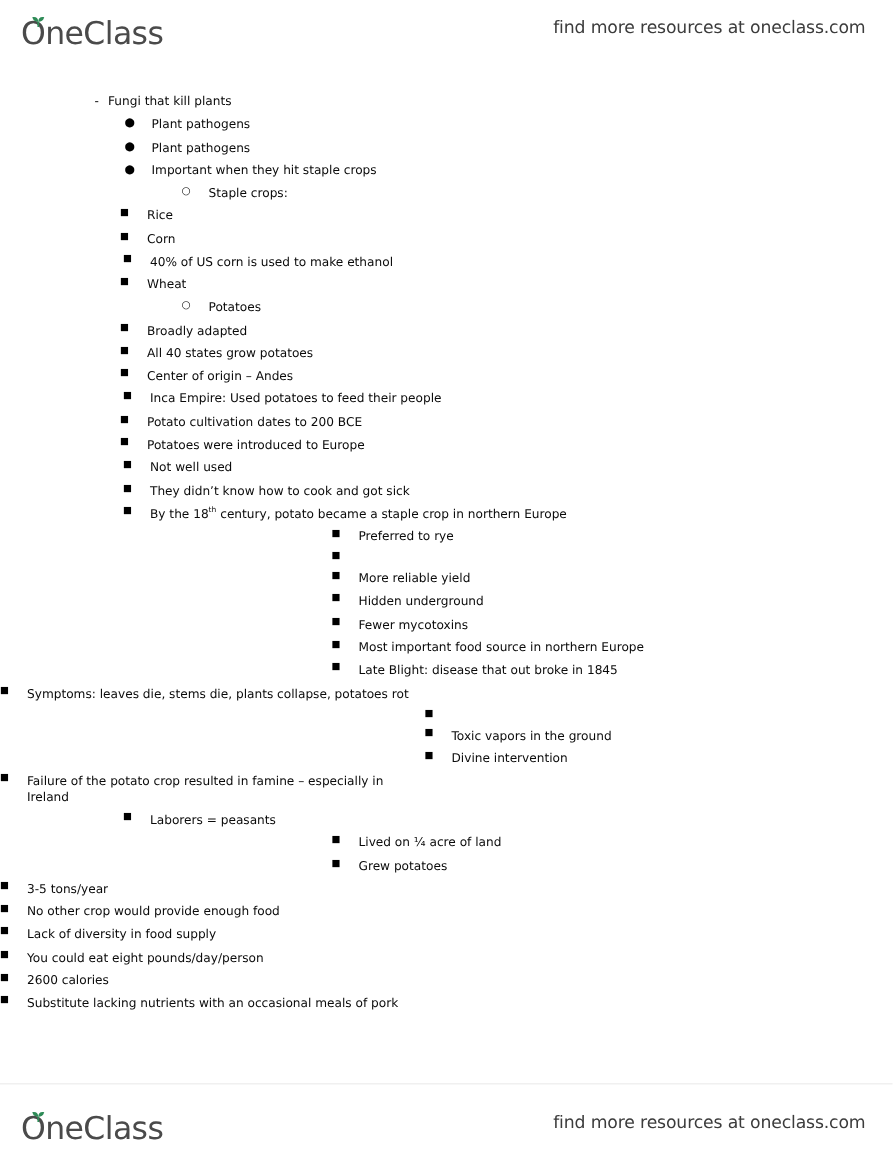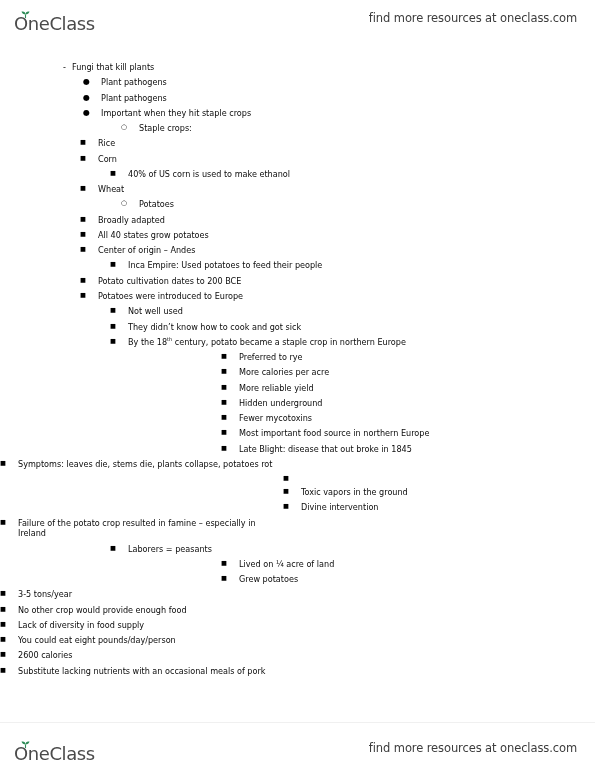--- a/index.html
+++ b/index.html
@@ -51,21 +51,21 @@
   }
   .logo-sprout {
     position: absolute;
     left: 7px;
     top: -22px;
     width: 9px;
     height: 7px;
   }
   .logo-text {
     font-family: "DejaVu Sans", sans-serif;
-    font-size: 18px;
+    font-size: 21px;
     font-weight: 400;
     letter-spacing: -0.4px;
     color: #4a4a4a;
     line-height: 1;
   }
 
   .resources-link {
     position: absolute;
     right: 18px;
     font-family: "DejaVu Sans", sans-serif;
@@ -114,21 +114,21 @@
     font-size: 0.62em;
     vertical-align: super;
     line-height: 0;
   }
 
   
   .lvl1 { padding-left: 63px;  }
   .lvl2 { padding-left: 83px;  }
   .lvl3 { padding-left: 121px; }
   .lvl4 { padding-left: 80px; }
-  .lvl5 { padding-left: 110px; }
+  .lvl5 { padding-left: 82px; }
   .lvl6 { padding-left: 221px; }
   .lvl7 { }
   .lvl8 { padding-left: 283px; }
 
   
   .wrapnarrow .txt { max-width: 262px; }
   .wrapmed .txt    { max-width: 242px; }
 </style>
 </head>
 <body>
@@ -223,21 +223,20 @@
     <div class="row lvl5">
       <span class="marker square">■</span>
       <span class="txt">By the 18<sup>th</sup> century, potato became a staple crop in northern Europe</span>
     </div>
     <div class="row lvl6">
       <span class="marker square">■</span>
       <span class="txt">Preferred to rye</span>
     </div>
     <div class="row lvl6">
       <span class="marker square">■</span>
-      <span class="txt">More calories per acre</span>
     </div>
     <div class="row lvl6">
       <span class="marker square">■</span>
       <span class="txt">More reliable yield</span>
     </div>
     <div class="row lvl6">
       <span class="marker square">■</span>
       <span class="txt">Hidden underground</span>
     </div>
     <div class="row lvl6">

